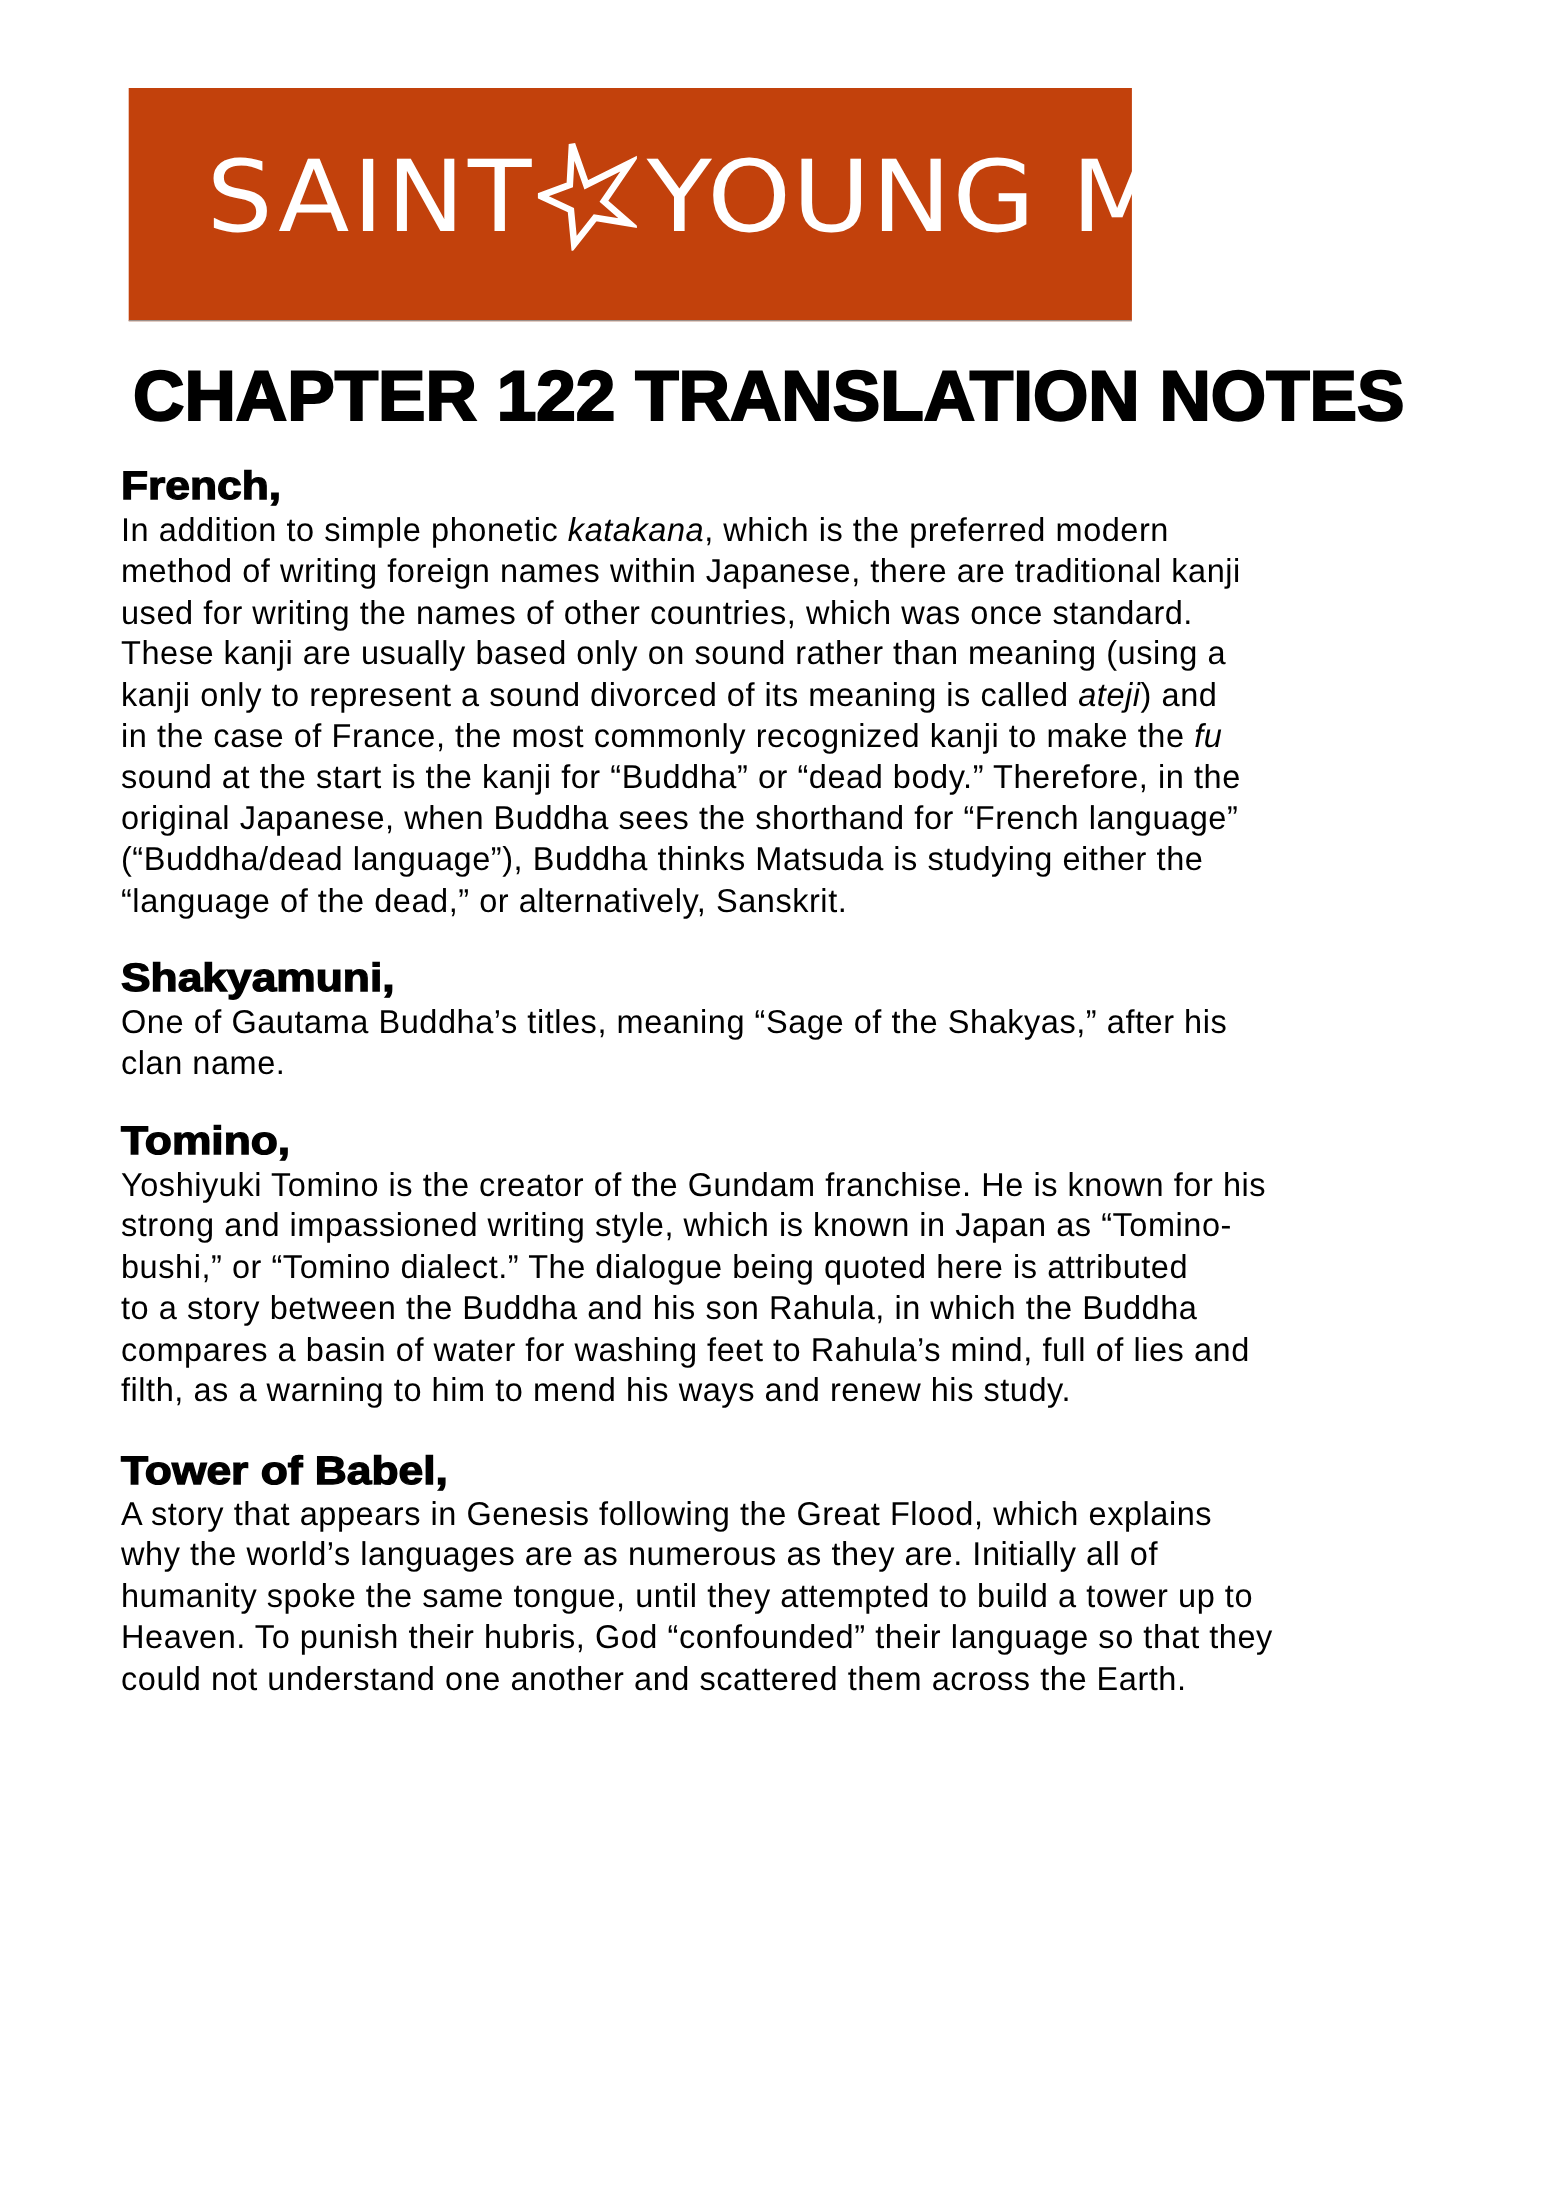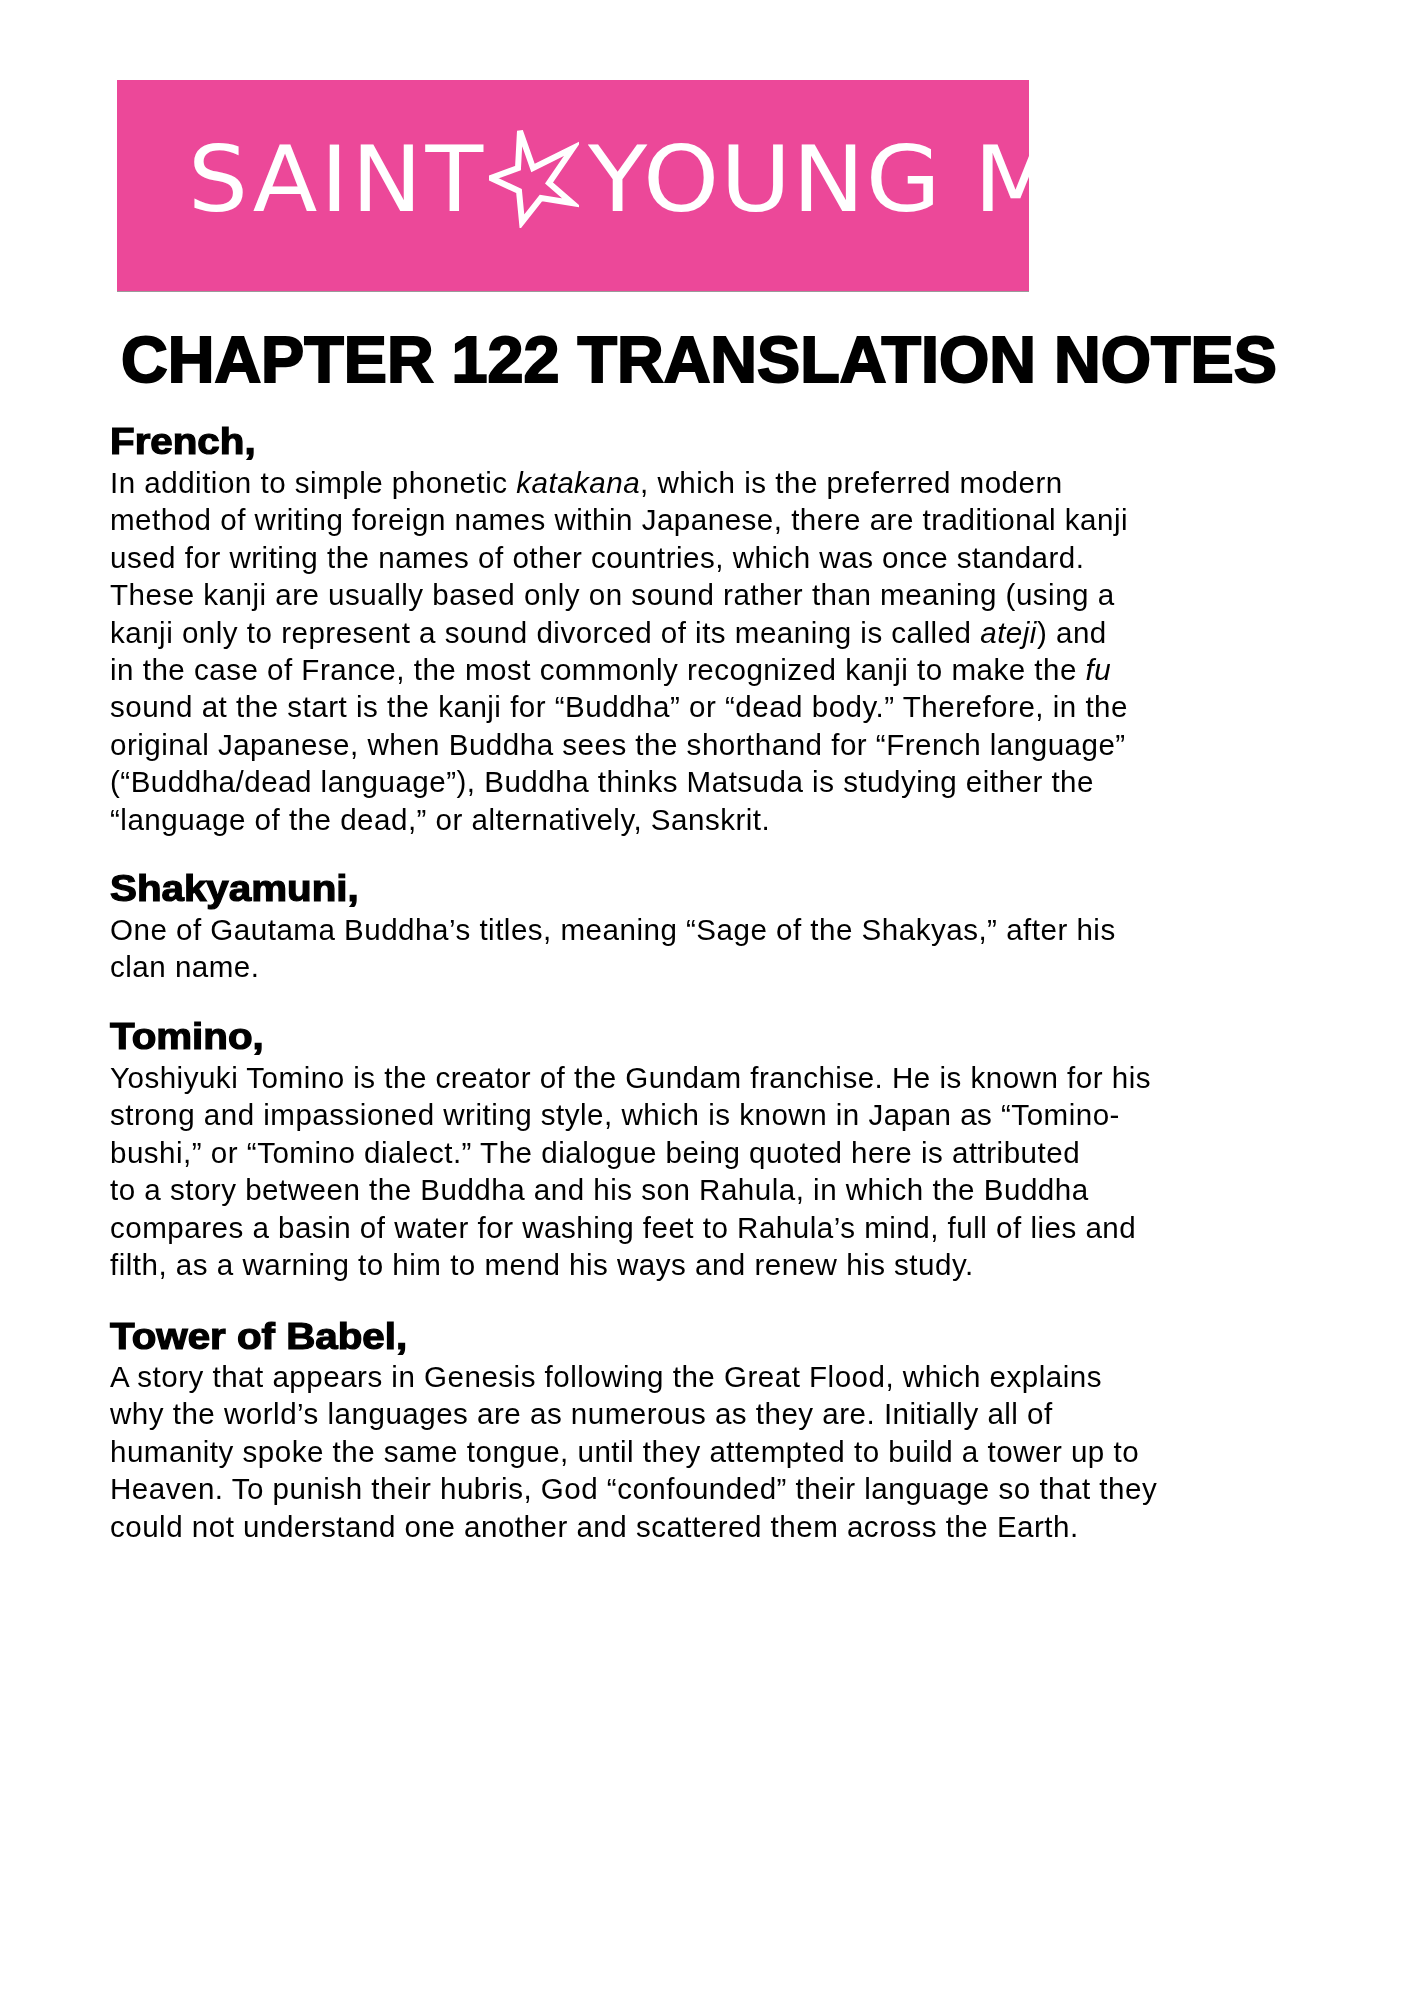--- a/index.html
+++ b/index.html
@@ -1,19 +1,19 @@
 <!DOCTYPE html>
 <html><head>
 <meta charset="utf-8">
 <style>
   html, body { margin: 0; padding: 0; background: #ffffff; }
   body { width: 1404px; height: 2000px; position: relative; overflow: hidden; color: #000; }
   .logo-box {
     position: absolute; left: 117px; top: 80px; width: 912px; height: 211px;
-    background: #ec4899; border-bottom: 1px solid #9a9a9a;
+    background: #c2410c; border-bottom: 1px solid #9a9a9a;
   }
   .logo-word {
     position: absolute; top: 50px; height: 100px; line-height: 100px;
     font-family: "DejaVu Sans", sans-serif; font-weight: normal;
     font-size: 90px; color: #ffffff; white-space: nowrap;
   }
   .logo-word.saint { left: 71px; letter-spacing: 3px; }
   .logo-word.young { left: 471px; letter-spacing: 1px; }
   .logo-star { position: absolute; left: 372px; top: 48px; width: 90px; height: 100px; }
   .title {

